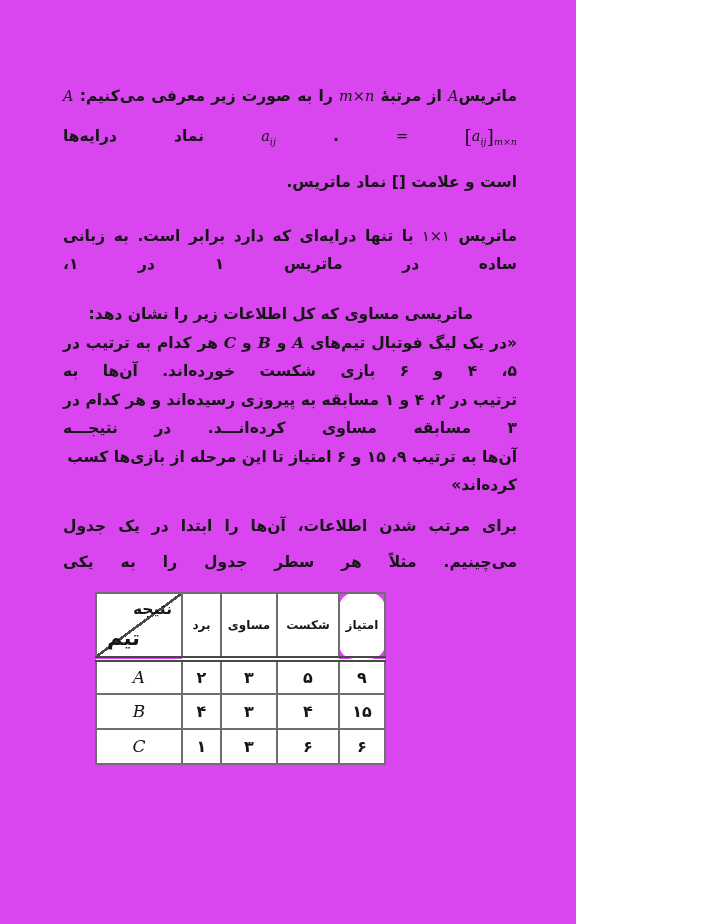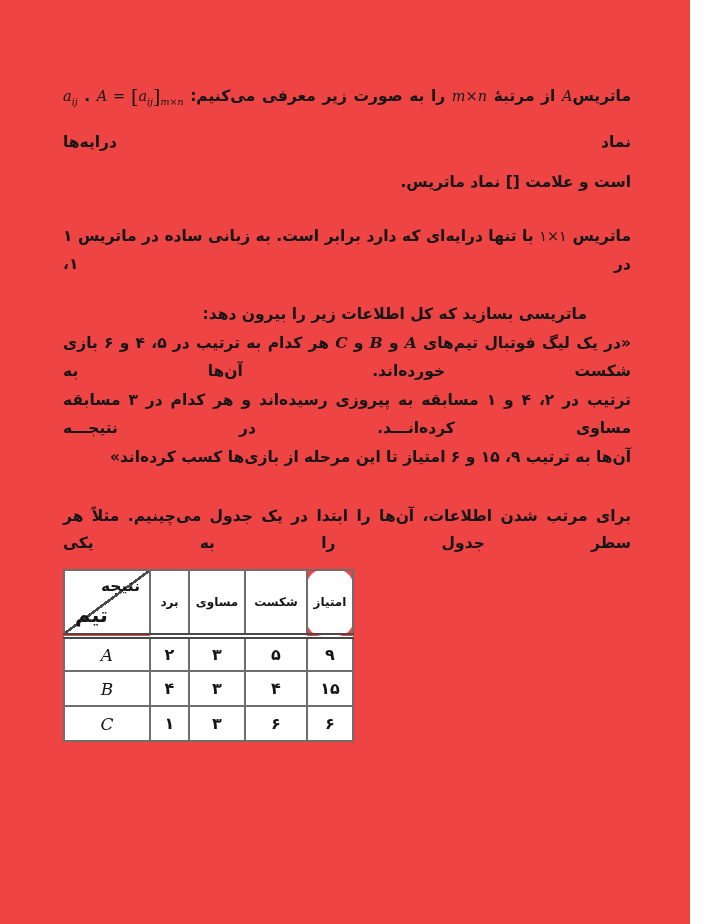--- a/index.html
+++ b/index.html
@@ -3,39 +3,39 @@
 <meta charset="utf-8">
 <style>
   * { margin: 0; padding: 0; box-sizing: border-box; }
   html, body { background: #ffffff; }
   body {
     width: 714px; height: 924px;
     font-family: "DejaVu Sans", sans-serif;
   }
   .page {
     position: relative;
-    width: 690px; height: 924px;
-    background: #ef4444;
+    width: 576px; height: 924px;
+    background: #d946ef;
     color: #161616;
     overflow: hidden;
   }
   .content {
     position: absolute;
     top: 76px; right: 59px; left: 63px;
     direction: rtl;
   }
   .para {
     font-weight: bold;
     font-size: 15.5px;
     color: #161616;
   }
   .p1 { line-height: 40px; }
   .p2 { line-height: 28px; margin-top: 20px; }
   .p3 { line-height: 28.5px; margin-top: 22px; }
-  .p4 { line-height: 27px; margin-top: 32px; }
+  .p4 { line-height: 36px; margin-top: 8px; }
   .line { white-space: normal; }
   .fill { text-align: justify; text-align-last: justify; }
   .endline { text-align: right; }
   .center { text-align: center; }
   .indent { padding-right: 44px; }
   
   .math {
     direction: ltr;
     unicode-bidi: isolate;
     font-family: "DejaVu Serif", "DejaVu Sans", serif;
@@ -70,20 +70,21 @@
     font-family: "DejaVu Serif", "DejaVu Sans", serif;
     font-style: italic; font-weight: bold;
     font-size: 15.5px;
   }
   
   .table-wrap { direction: ltr; margin: 12px 15px 0 0; }
   table.results {
     border-collapse: collapse;
     border: 2px solid #f9a8d4;
     direction: ltr;
+    margin-left: 32px;
   }
   table.results th, table.results td {
     border: 2px solid #6e6e6e;
     text-align: center;
     vertical-align: middle;
     background: #ffffff;
   }
   table.results thead th { border-bottom: 6px double #494949; }
   .col-team { width: 86px; }
   .col-win { width: 39px; }
@@ -148,21 +149,21 @@
     <div class="para p2">
       <div class="line fill">
         <span>ماتریس</span>
         <span class="math upright">۱×۱</span>
         <span>با تنها درایه‌ای که دارد برابر است. به زبانی ساده در ماتریس ۱ در ۱،</span>
       </div>
     </div>
 
 
     <div class="para p3">
-      <div class="line endline indent">ماتریسی بسازید که کل اطلاعات زیر را بیرون دهد:</div>
+      <div class="line endline indent">ماتریسی مساوی که کل اطلاعات زیر را نشان دهد:</div>
       <div class="line fill">
         <span>«در یک لیگ فوتبال تیم‌های</span>
         <span class="team-var">A</span>
         <span>و</span>
         <span class="team-var">B</span>
         <span>و</span>
         <span class="team-var">C</span>
         <span>هر کدام به ترتیب در ۵، ۴ و ۶ بازی شکست خورده‌اند. آن‌ها به</span>
       </div>
       <div class="line fill">ترتیب در ۲، ۴ و ۱ مسابقه به پیروزی رسیده‌اند و هر کدام در ۳ مسابقه مساوی کرده‌انـــد. در نتیجـــه</div>

